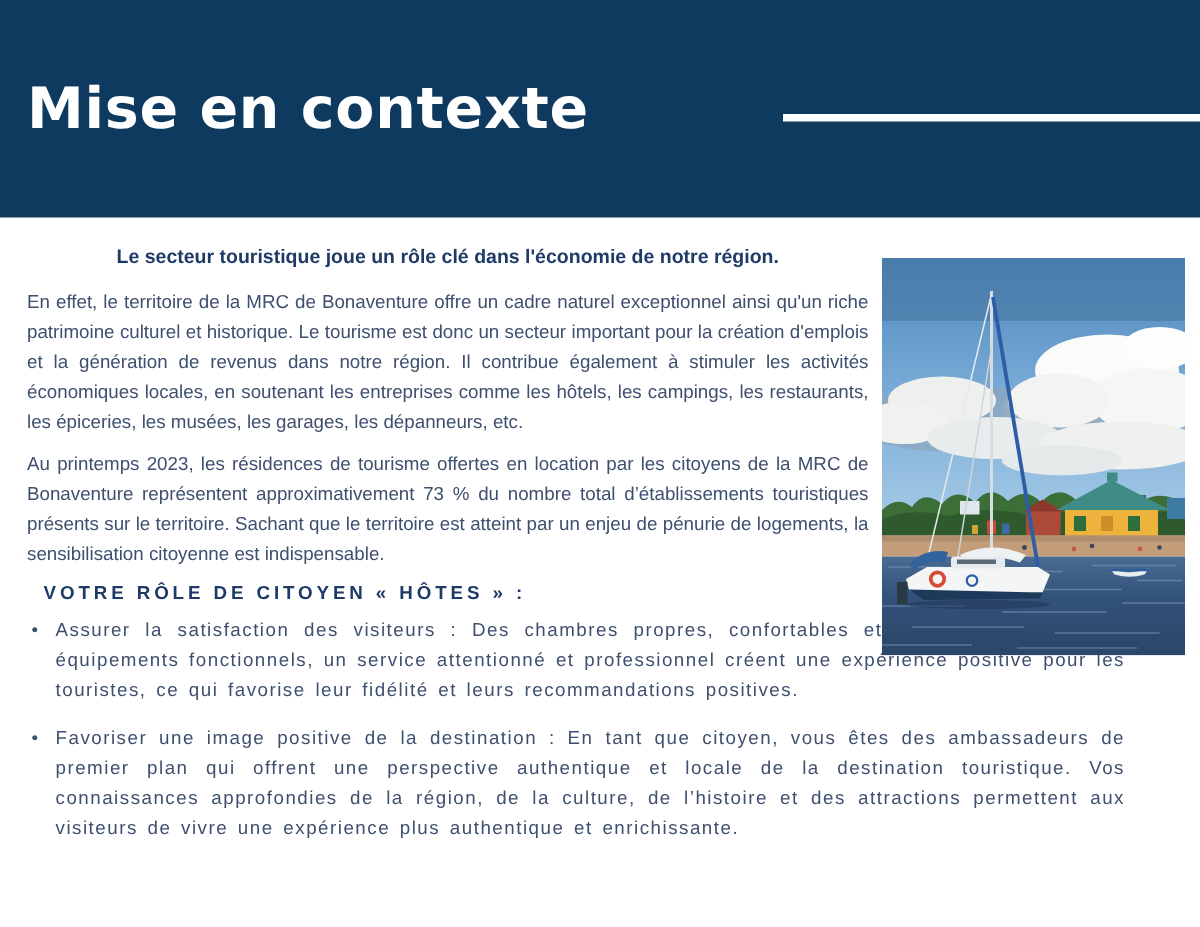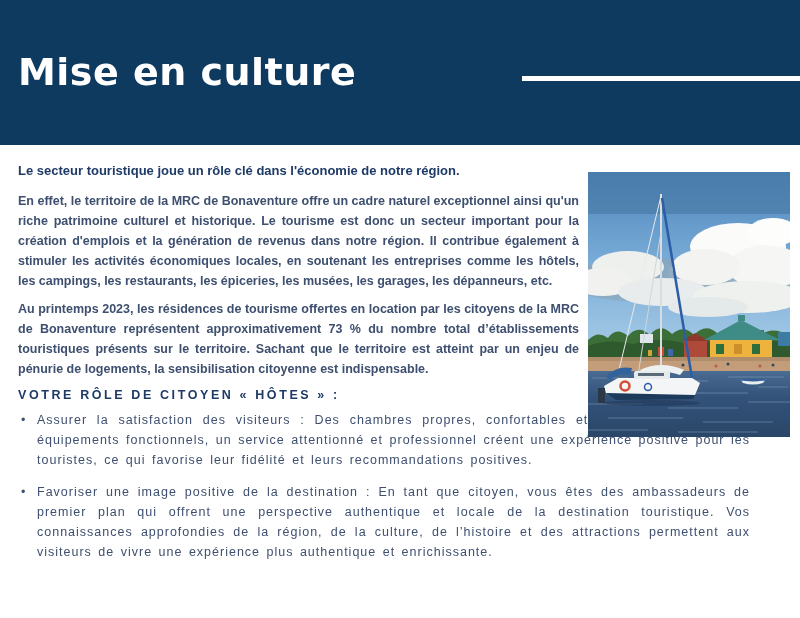--- a/index.html
+++ b/index.html
@@ -19,27 +19,28 @@
   .title-underline{
     position:absolute;left:522px;top:76px;width:278px;height:5px;background:#ffffff;
   }
   
   .text-col{
     position:absolute;left:18px;top:162px;width:732px;color:#3e4f6f;
   }
   .intro{
     width:561px;margin:0 0 12px;font-size:13px;font-weight:bold;color:#1e3a66;
     line-height:17px;
+    text-align:center;
   }
   .body-par{
     width:561px;margin:0 0 8px;font-size:12.5px;line-height:20px;
-    text-align:justify;color:#3e4f6f;font-weight:bold;
+    text-align:justify;color:#3e4f6f;
   }
   .role-heading{
-    margin:8px 0 6px;font-size:12.5px;font-weight:bold;color:#1e3a66;
+    margin:8px 11px 6px;font-size:12.5px;font-weight:bold;color:#1e3a66;
     letter-spacing:2.6px;line-height:17px;
   }
   .bullet-list{margin:0;padding:0;list-style:none;width:732px;}
   .bullet-item{
     position:relative;margin:0 0 12px;padding-left:19px;
     font-size:12.5px;line-height:20px;letter-spacing:1px;word-spacing:2px;
     text-align:justify;color:#3e4f6f;
   }
   .bullet-dot{
     position:absolute;left:3px;top:0;font-size:12.5px;color:#3e4f6f;letter-spacing:0;
@@ -49,21 +50,21 @@
     position:absolute;left:588px;top:172px;width:202px;height:265px;overflow:hidden;
   }
   .photo svg{display:block;}
 </style>
 </head>
 <body>
 
 <div class="slide">
 
   <div class="header-band">
-    <div class="page-title">Mise en culture</div>
+    <div class="page-title">Mise en contexte</div>
     <div class="title-underline"></div>
   </div>
 
   <div class="text-col">
     <p class="intro">Le secteur touristique joue un rôle clé dans l'économie de notre région.</p>
     <p class="body-par">En effet, le territoire de la MRC de Bonaventure offre un cadre naturel exceptionnel ainsi qu'un riche patrimoine culturel et historique. Le tourisme est donc un secteur important pour la création d'emplois et la génération de revenus dans notre région. Il contribue également à stimuler les activités économiques locales, en soutenant les entreprises comme les hôtels, les campings, les restaurants, les épiceries, les musées, les garages, les dépanneurs, etc.</p>
     <p class="body-par">Au printemps 2023, les résidences de tourisme offertes en location par les citoyens de la MRC de Bonaventure représentent approximativement 73 % du nombre total d’établissements touristiques présents sur le territoire. Sachant que le territoire est atteint par un enjeu de pénurie de logements, la sensibilisation citoyenne est indispensable.</p>
     <div class="role-heading">VOTRE RÔLE DE CITOYEN « HÔTES » :</div>
     <ul class="bullet-list">
       <li class="bullet-item">

